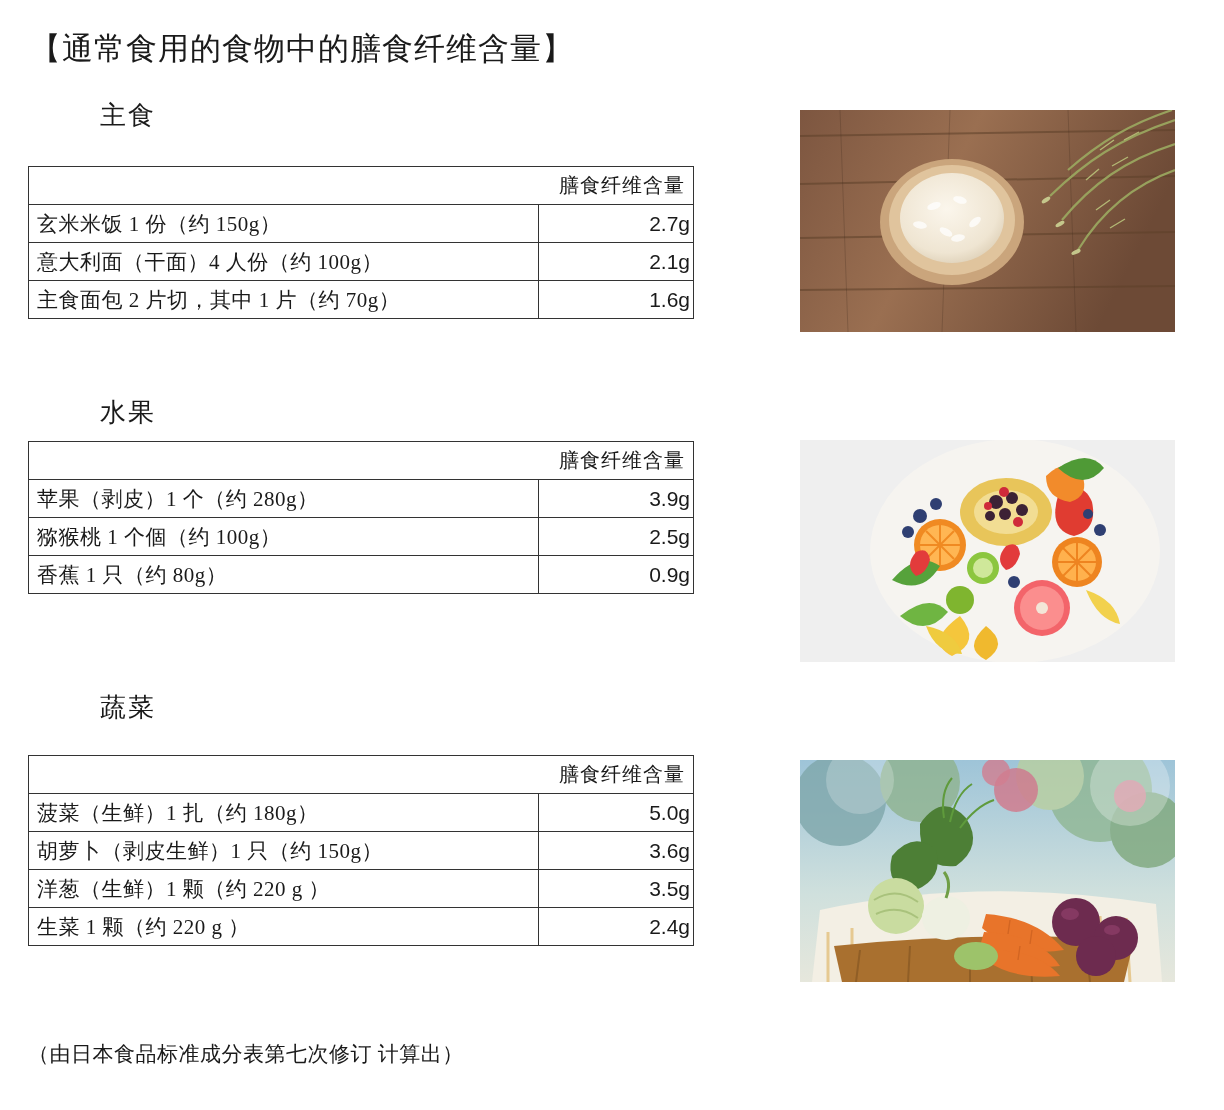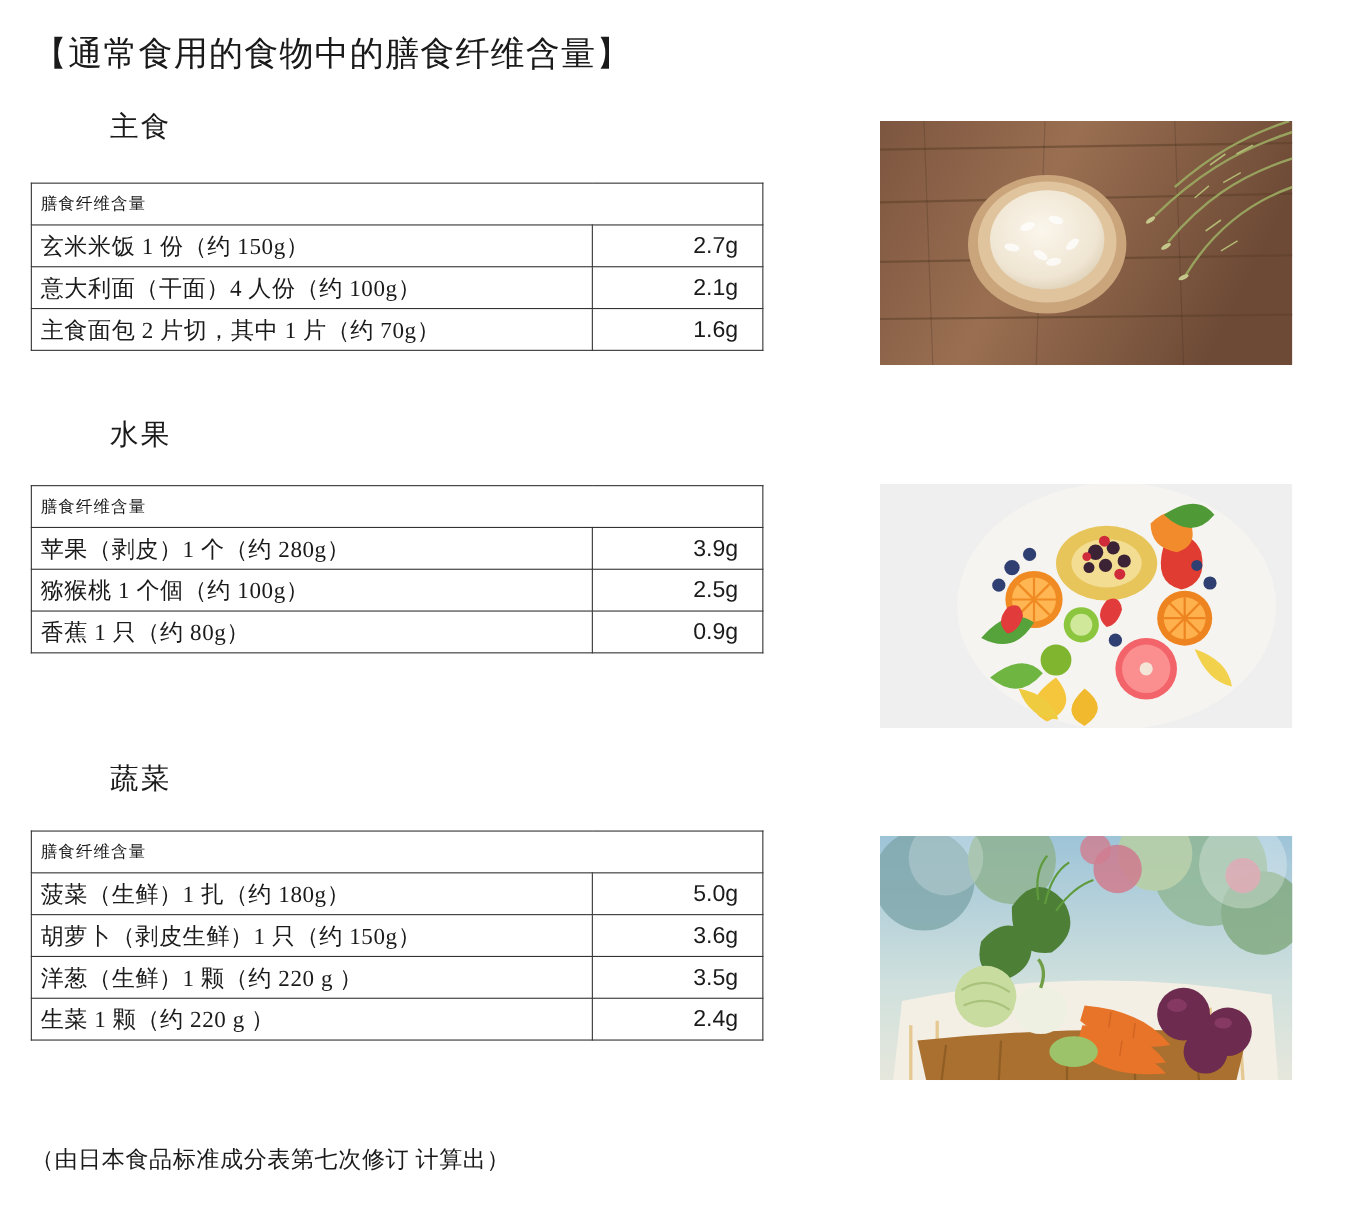--- a/index.html
+++ b/index.html
@@ -41,33 +41,33 @@
   table.fiber-table td,
   table.fiber-table th {
     border: 1px solid #333333;
     font-weight: normal;
     font-size: 21px;
     padding: 0 8px;
     height: 38px;
     box-sizing: border-box;
   }
   table.fiber-table th.col-header {
-    text-align: left;
-    font-size: 15px;
+    text-align: right;
+    font-size: 20px;
     letter-spacing: 1px;
   }
   table.fiber-table td.food-name {
     text-align: left;
     letter-spacing: 0.5px;
   }
   table.fiber-table td.fiber-value {
     text-align: right;
     font-family: "Liberation Sans", sans-serif;
     font-size: 21px;
-    padding-right: 22px;
+    padding-right: 3px;
   }
 
   .photo {
     position: absolute;
     width: 375px;
     height: 222px;
     overflow: hidden;
     border: 0;
   }
   .photo svg { display: block; }
@@ -164,21 +164,21 @@
       <path d="M300 40 l 14 -10 M312 56 l 16 -9 M286 70 l 13 -11 M324 30 l 15 -8 M296 100 l 14 -10 M310 118 l 15 -9"></path>
     </g>
     <g fill="#cdd394" opacity="0.9">
       <ellipse cx="246" cy="90" rx="5" ry="2" transform="rotate(-35 246 90)"></ellipse>
       <ellipse cx="260" cy="114" rx="5" ry="2" transform="rotate(-30 260 114)"></ellipse>
       <ellipse cx="276" cy="142" rx="5" ry="2" transform="rotate(-25 276 142)"></ellipse>
     </g>
   </svg>
 </div>
 
-<div class="section-heading" style="left:100px; top:378px;">水果</div>
+<div class="section-heading" style="left:100px; top:395px;">水果</div>
 
 <table class="fiber-table" style="left:28px; top:441px; width:665px;">
   <colgroup>
       <col style="width:510px">
       <col style="width:155px">
     </colgroup>
   <thead>
     <tr>
       <th class="col-header" colspan="2">膳食纤维含量</th>
     </tr>

